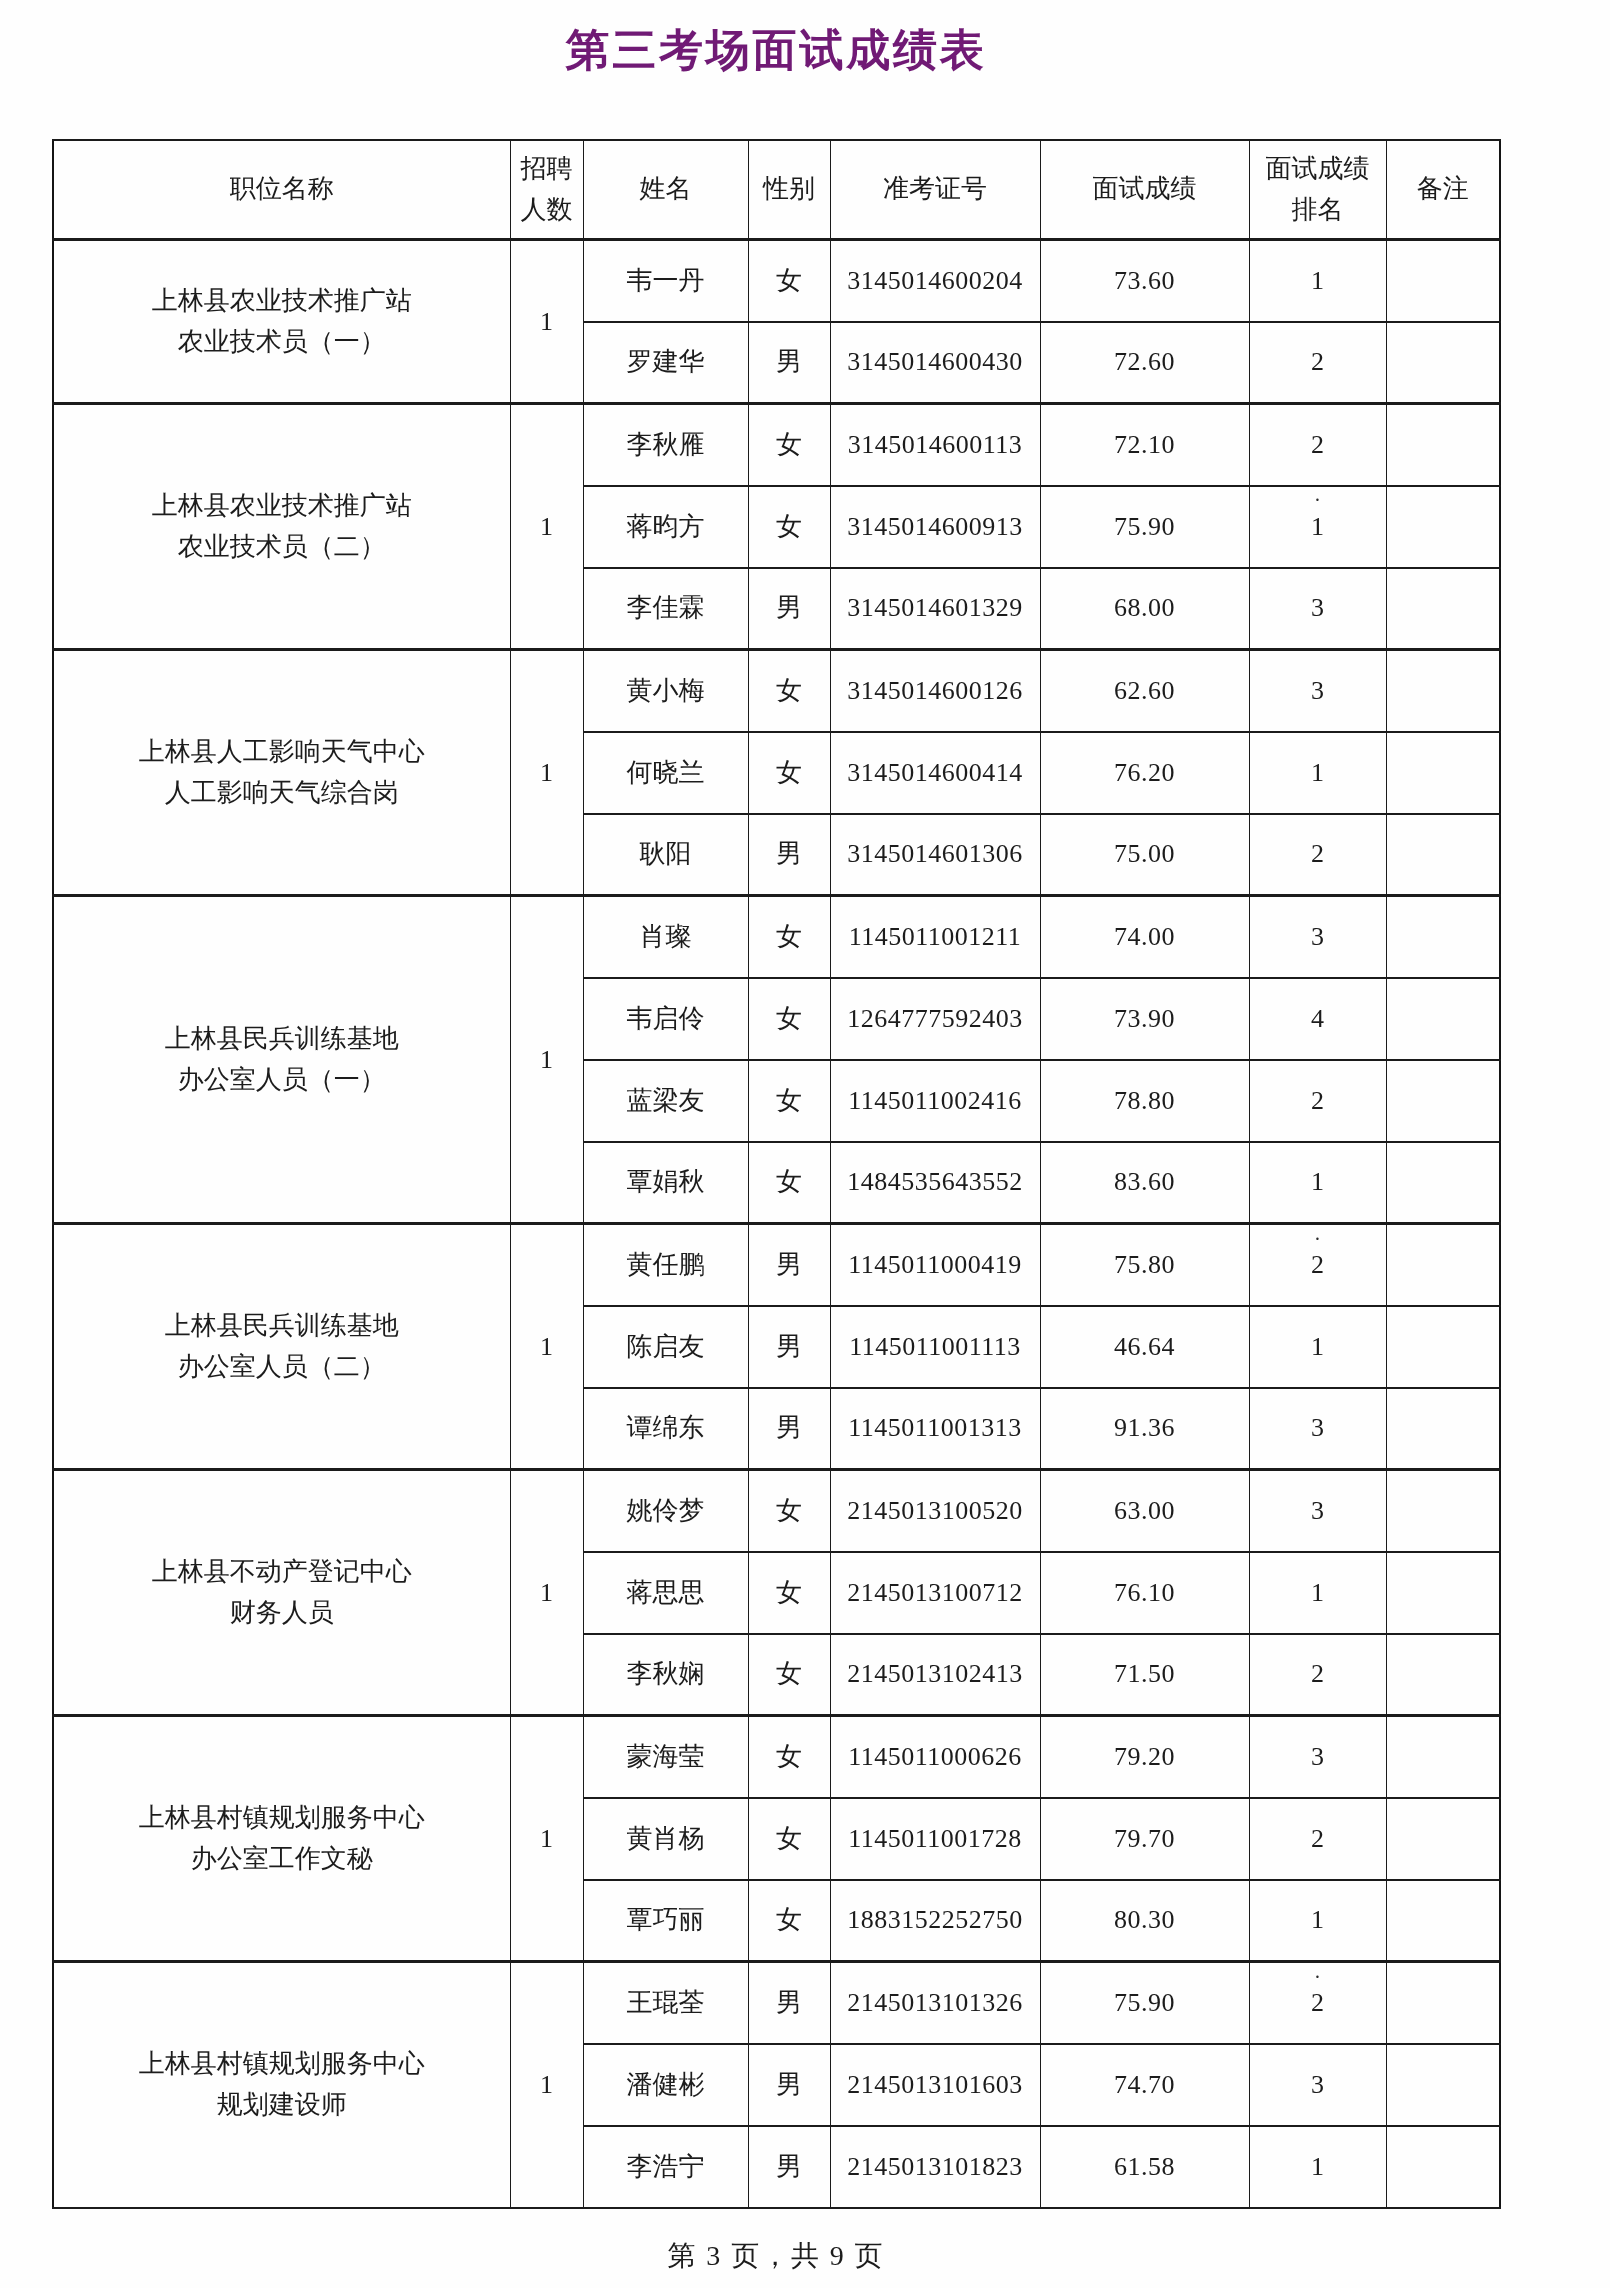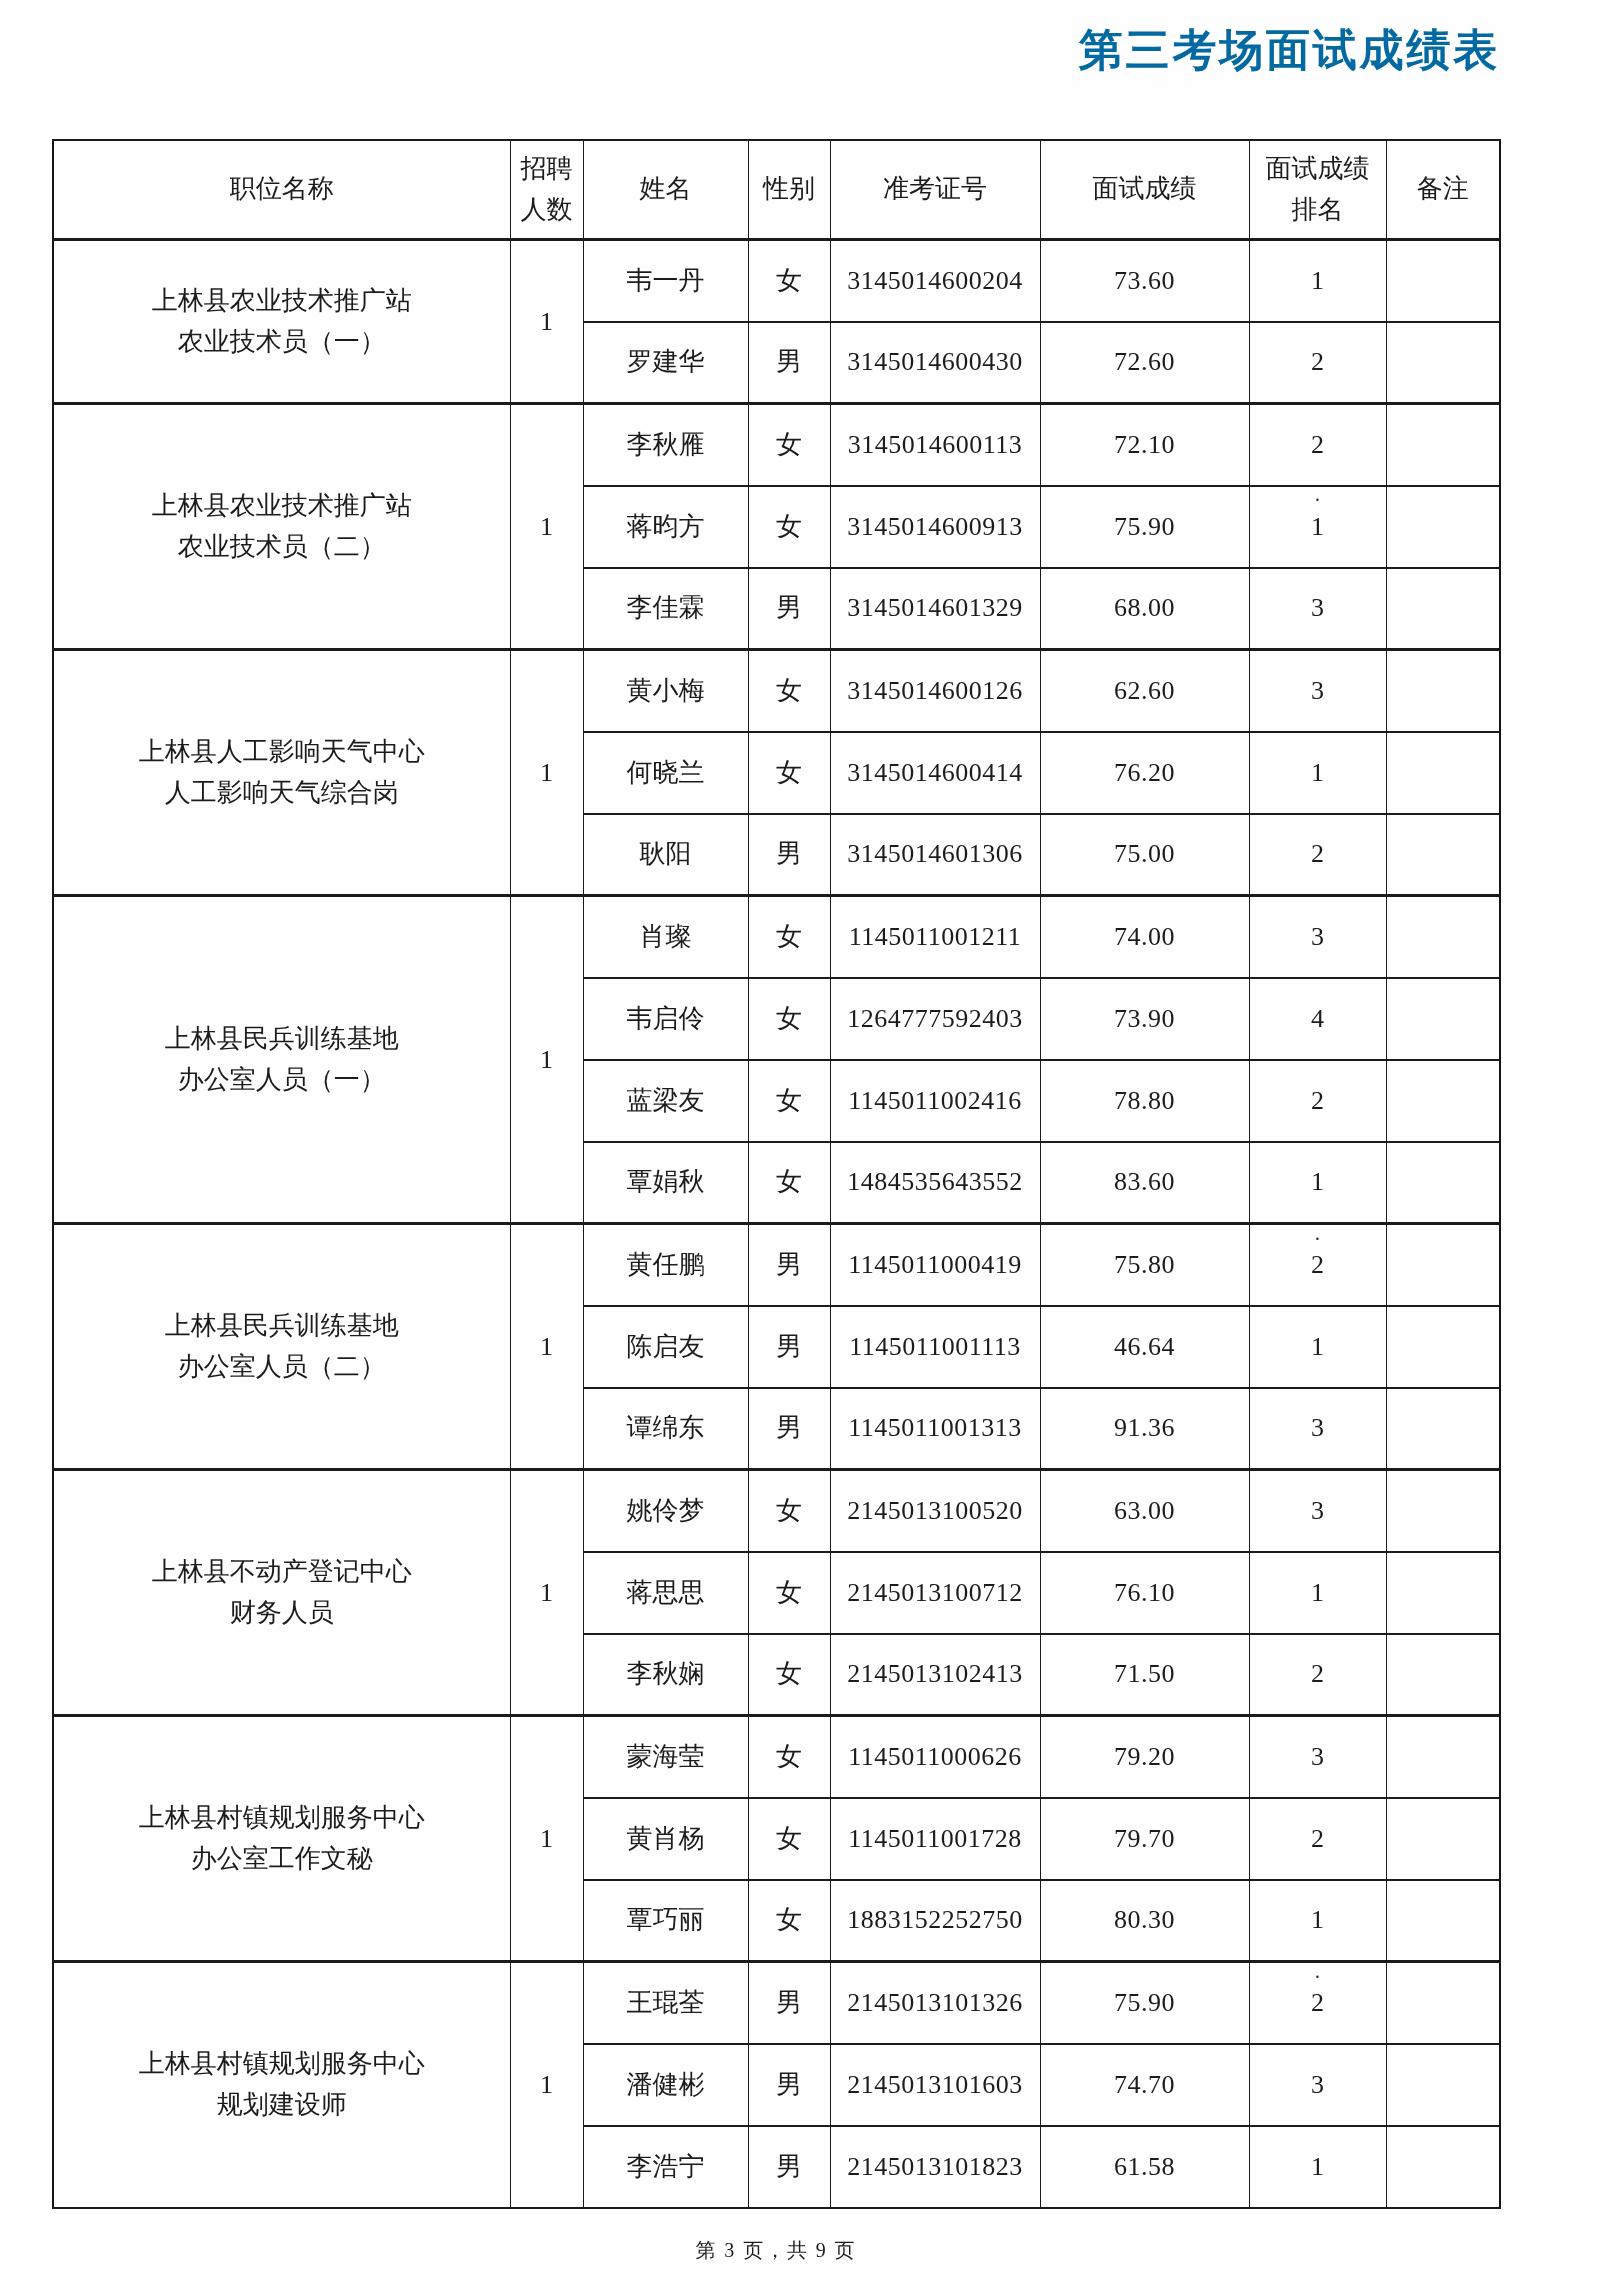--- a/index.html
+++ b/index.html
@@ -15,25 +15,25 @@
     font-family: "Liberation Serif", "DejaVu Serif", serif;
     color: #1c1c1c;
     overflow: hidden;
   }
   .title {
     position: absolute;
     top: 20.6px;
     left: 52px;
     width: 1448px;
     margin: 0;
-    text-align: right;
+    text-align: center;
     font-size: 44px;
     font-weight: bold;
     letter-spacing: 2.8px;
-    color: #0369a1;
+    color: #701a75;
   }
   table.score-table {
     position: absolute;
     top: 139px;
     left: 52px;
     width: 1448px;
     border-collapse: collapse;
     table-layout: fixed;
   }
   table.score-table th,
@@ -79,21 +79,21 @@
     font-size: 20.6px;
     line-height: 1;
     color: #2a2a2a;
   }
   .footer {
     position: absolute;
     top: 2237px;
     left: 52px;
     width: 1448px;
     text-align: center;
-    font-size: 20px;
+    font-size: 28px;
     letter-spacing: 1.9px;
     color: #1c1c1c;
   }
 </style>
 </head>
 <body>
 
 <div class="page">
   <h1 class="title">第三考场面试成绩表</h1>
 

